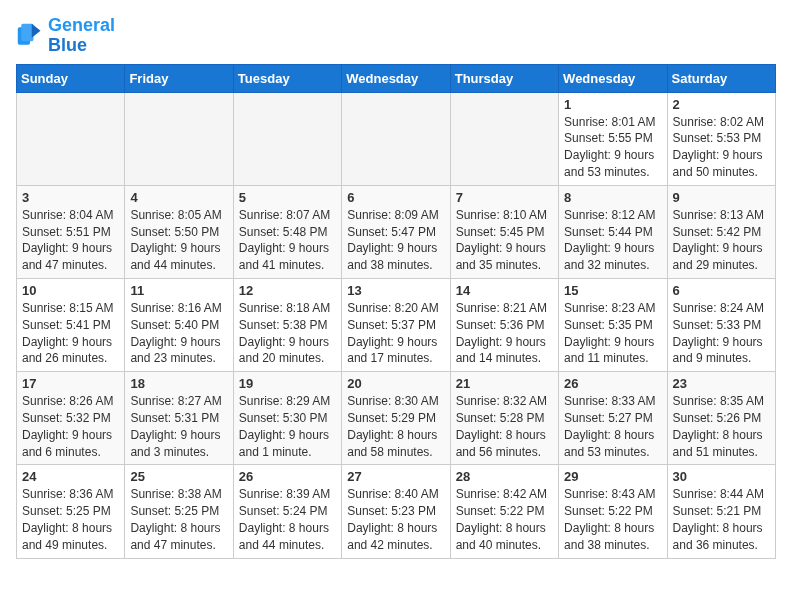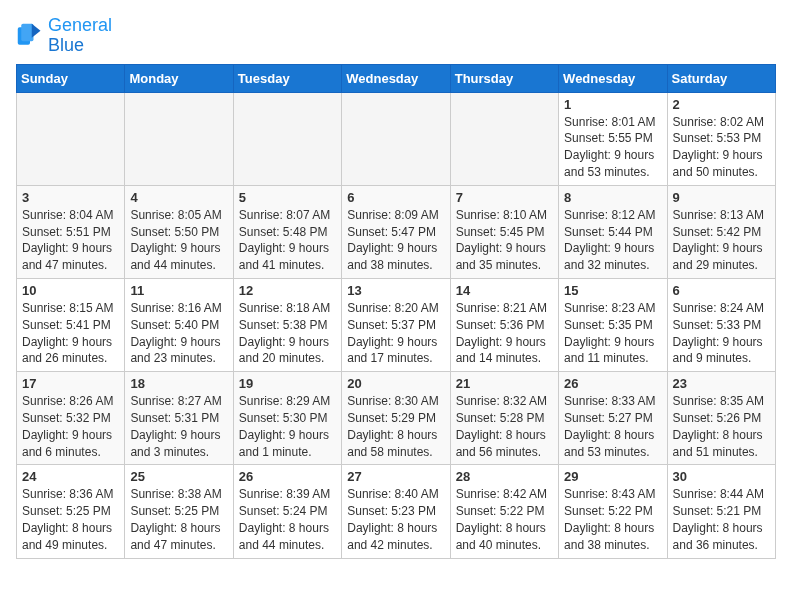--- a/index.html
+++ b/index.html
@@ -16,21 +16,21 @@
       align-items: flex-start;
       margin-bottom: 8px;
     }
     .logo {
       display: flex;
       align-items: center;
       gap: 4px;
     }
     .logo-text {
       font-size: 18px;
-      font-weight: normal;
+      font-weight: bold;
       color: #333;
       line-height: 1.1;
     }
     .logo-text span {
       color: #2196F3;
     }
     .logo-icon {
       width: 28px;
       height: 28px;
     }
@@ -105,21 +105,21 @@
   <div class="title-block">
     <div class="month-title"></div>
     <div class="location"></div>
   </div>
 </div>
 
 <table>
   <thead>
     <tr id="header-row">
         <th>Sunday</th>
-        <th>Monday</th>
+        <th>Friday</th>
         <th>Tuesday</th>
         <th>Wednesday</th>
         <th>Thursday</th>
         <th>Wednesday</th>
         <th>Saturday</th>
       </tr>
   </thead>
   <tbody id="calendar-body">
       <tr>
         <td class="empty-cell"></td>

